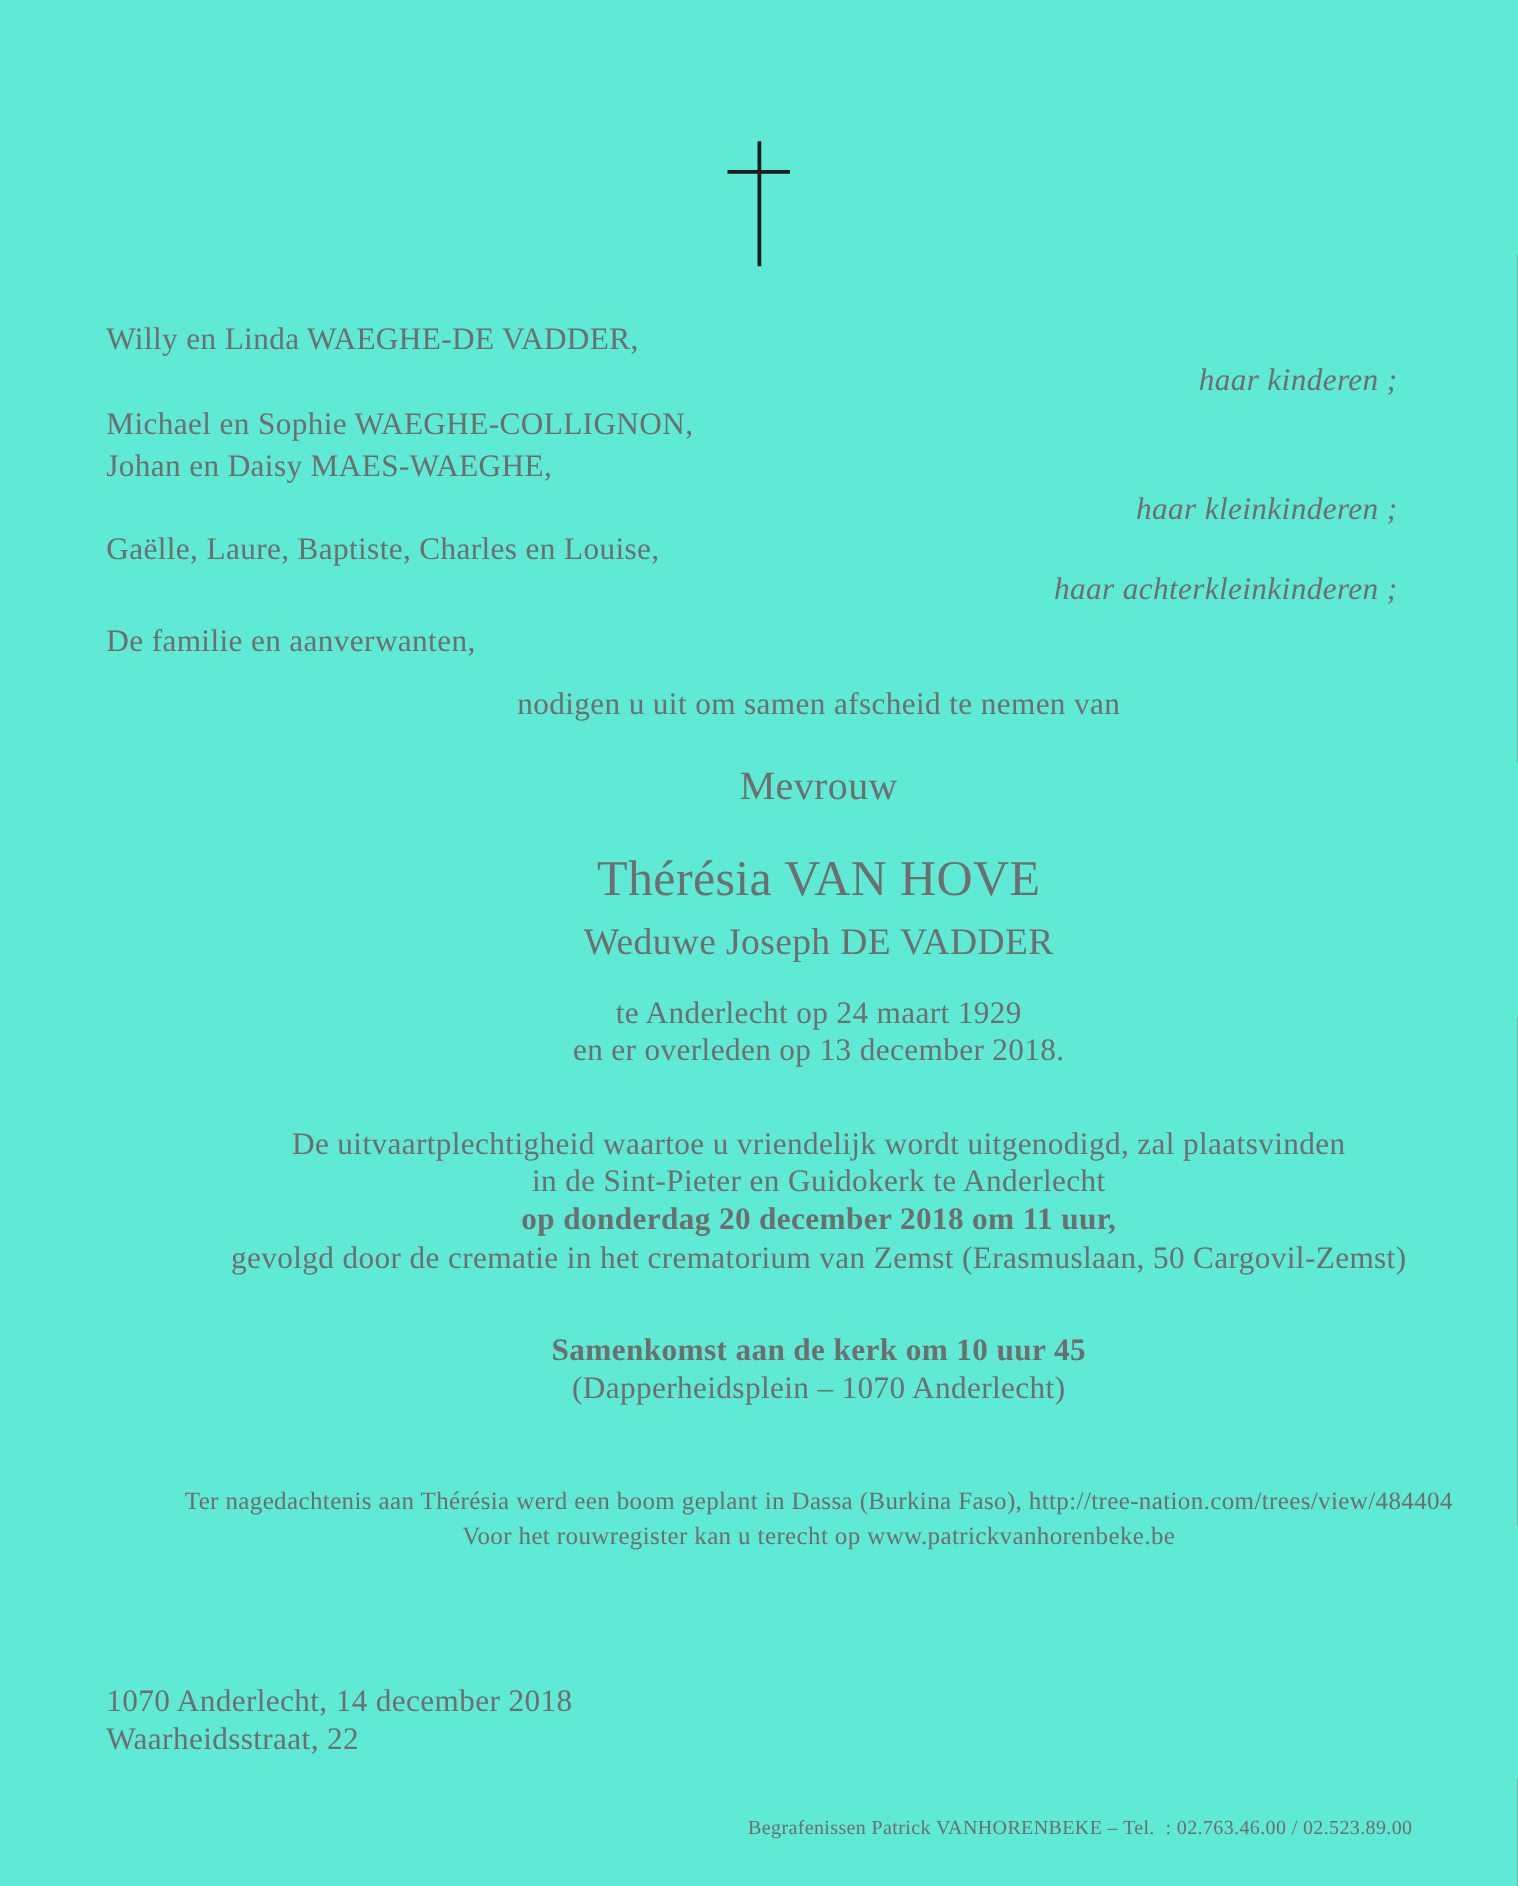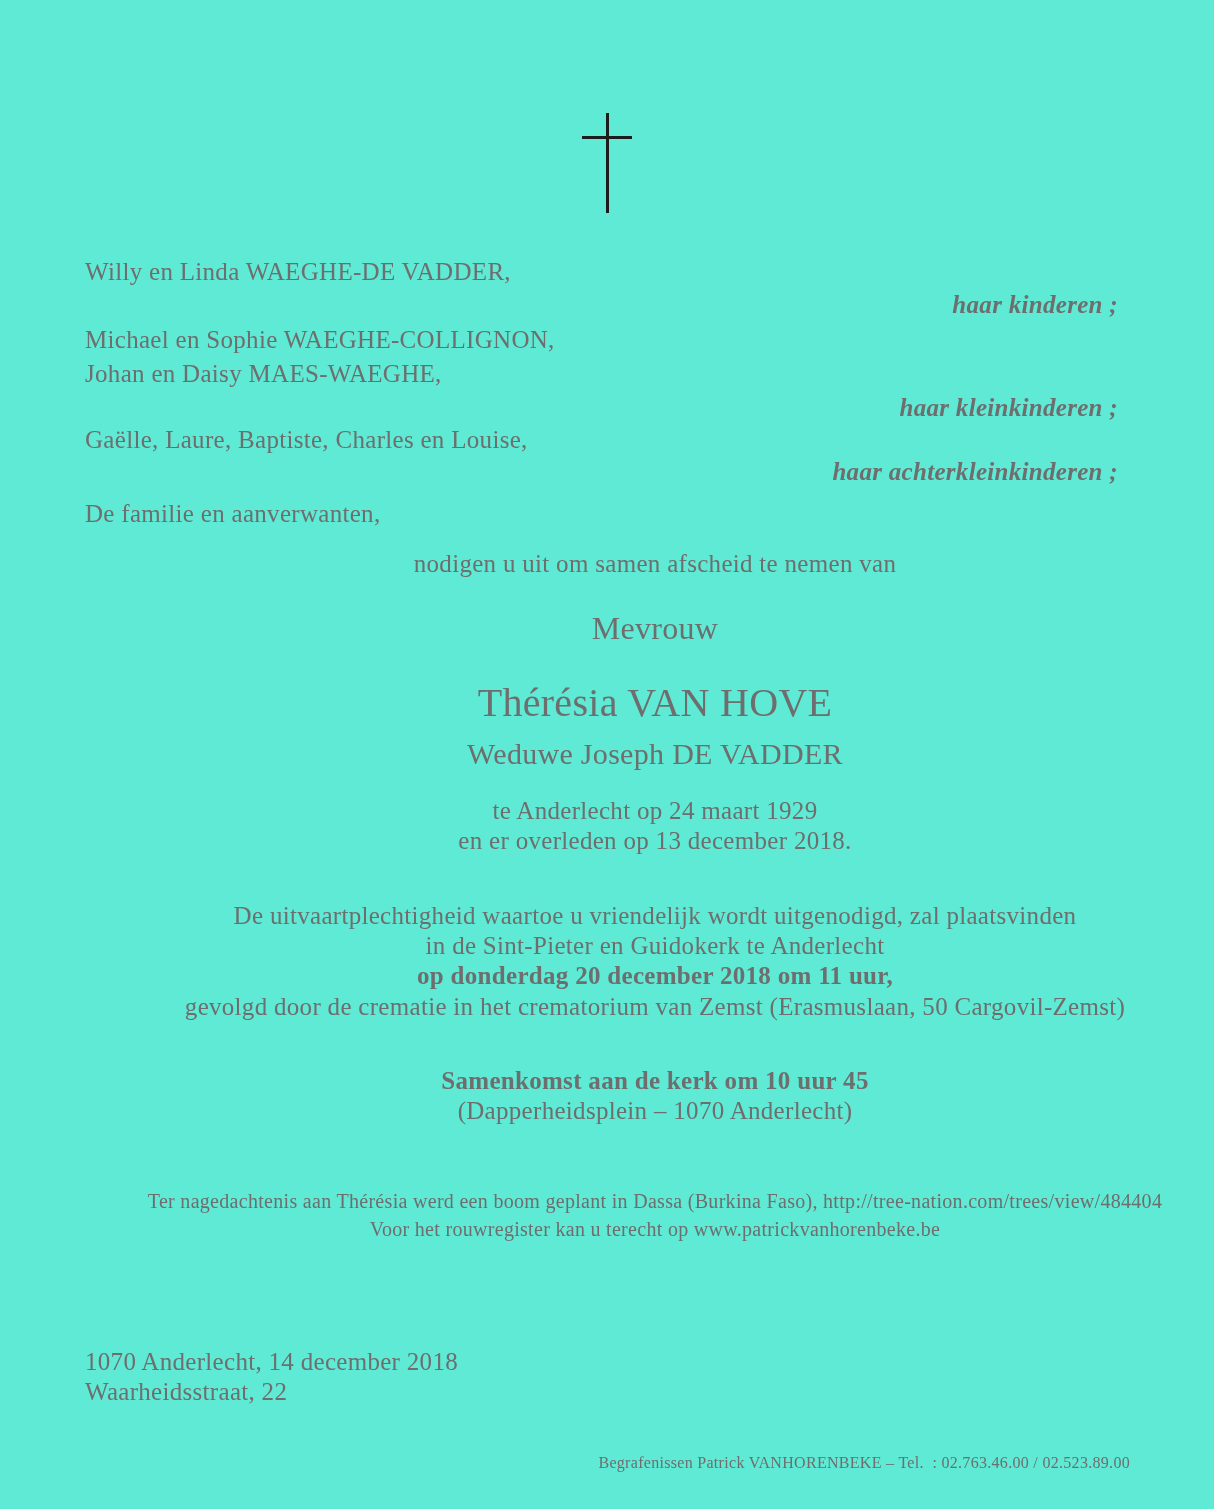--- a/index.html
+++ b/index.html
@@ -12,21 +12,21 @@
     color:#6e6e6e;
     overflow:hidden;
   }
   .line{
     position:absolute;
     white-space:pre;
     letter-spacing:0.3px;
     line-height:1.15;
   }
   .l{left:85px;}
-  .r{right:96px;text-align:center;font-weight:bold;}
+  .r{right:96px;text-align:center;}
   .c{left:0;width:100%;text-align:center;padding-left:48px;}
   .body-txt{font-size:25px;}
   .it{font-style:italic;}
   .b{font-weight:bold;}
   .salutation{font-size:32px;}
   .big-name{font-size:40px;}
   .widow{font-size:30px;}
   .small-it{font-size:20px;}
   .footer-txt{font-size:16px;right:84px;}
   

